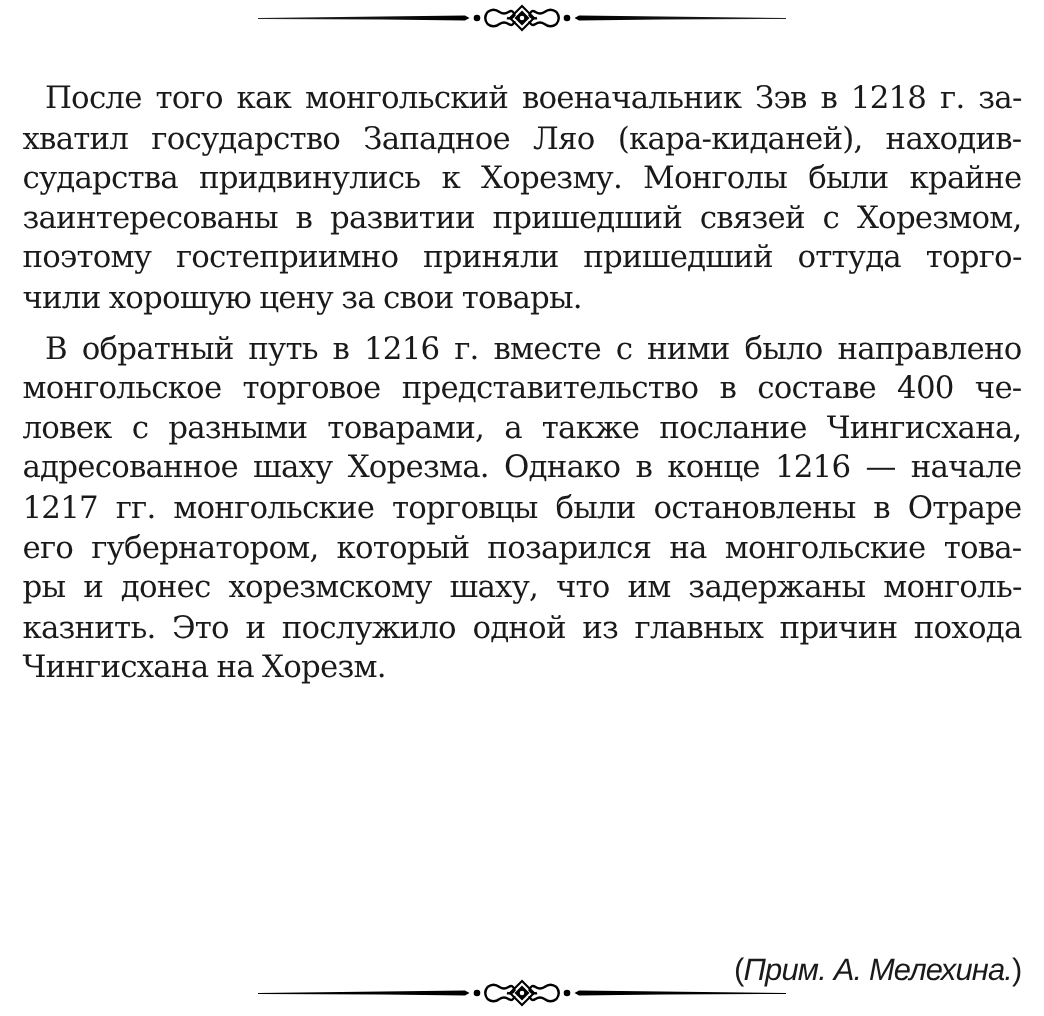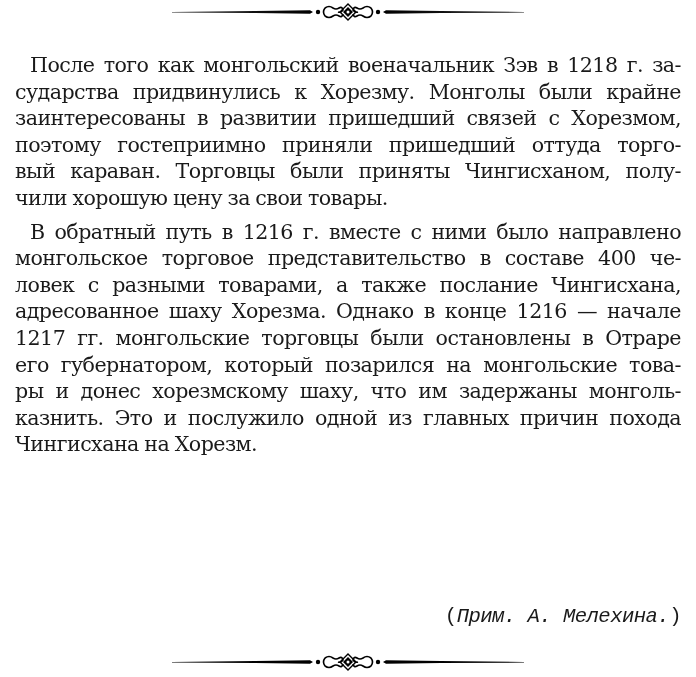--- a/index.html
+++ b/index.html
@@ -12,22 +12,22 @@
     font-family: "DejaVu Serif", "Liberation Serif", serif;
     font-size: 20.6px; line-height: 26.6px; text-align: justify;
     letter-spacing: -0.55px; word-spacing: -0.5px;
   }
   .line { display: block; text-align: justify; text-align-last: justify; white-space: nowrap; }
   .line.last { text-align-last: left; }
   .line.first { padding-left: 15px; }
   .para { margin: 0; }
   .para + .para { margin-top: 7px; }
   .signature {
-    position: absolute; right: 15px; top: 605px;
-    font-family: Liberation Mono, monospace;
+    position: absolute; right: 15px; top: 635px;
+    font-family: Liberation Sans, sans-serif;
     font-size: 20.6px; letter-spacing: -0.55px;
   }
   .signature .it { font-style: italic; }
 </style>
 </head>
 <body>
 
 <div class="ornament top">
   <svg width="356" height="20" viewBox="0 0 356 20">
     <defs>
@@ -48,24 +48,24 @@
     <circle cx="178" cy="10" r="1.5" fill="#fff"></circle>
     <path d="M201,6 q-4,-3 -8,0 q-3,2 -6,0 q-3,-2 -4,2 q2,3 5,2 M201,14 q-4,3 -8,0 q-3,-2 -6,0 q-3,2 -4,-2 M201,6 q3,4 0,8" fill="none" stroke="#000" stroke-width="1.6"></path>
     <circle cx="208" cy="10" r="2.2" fill="#000"></circle>
     <polygon points="354,10 271,9 216,8.3 213,10 216,11.7 271,11 354,10.6" fill="url(#lg2)"></polygon>
   </svg>
 </div>
 
 <div class="text-block">
   <div class="para">
     <span class="line first">После того как монгольский военачальник Зэв в 1218 г. за-</span>
+    <span class="line">хватил государство Западное Ляо (кара-киданей), находив-</span>
     <span class="line">сударства придвинулись к Хорезму. Монголы были крайне</span>
     <span class="line">заинтересованы в развитии пришедший связей с Хорезмом,</span>
     <span class="line">поэтому гостеприимно приняли пришедший оттуда торго-</span>
-    <span class="line">вый караван. Торговцы были приняты Чингисханом, полу-</span>
     <span class="line last">чили хорошую цену за свои товары.</span>
   </div>
   <div class="para">
     <span class="line first">В обратный путь в 1216 г. вместе с ними было направлено</span>
     <span class="line">монгольское торговое представительство в составе 400 че-</span>
     <span class="line">ловек с разными товарами, а также послание Чингисхана,</span>
     <span class="line">адресованное шаху Хорезма. Однако в конце 1216 — начале</span>
     <span class="line">1217 гг. монгольские торговцы были остановлены в Отраре</span>
     <span class="line">его губернатором, который позарился на монгольские това-</span>
     <span class="line">ры и донес хорезмскому шаху, что им задержаны монголь-</span>

